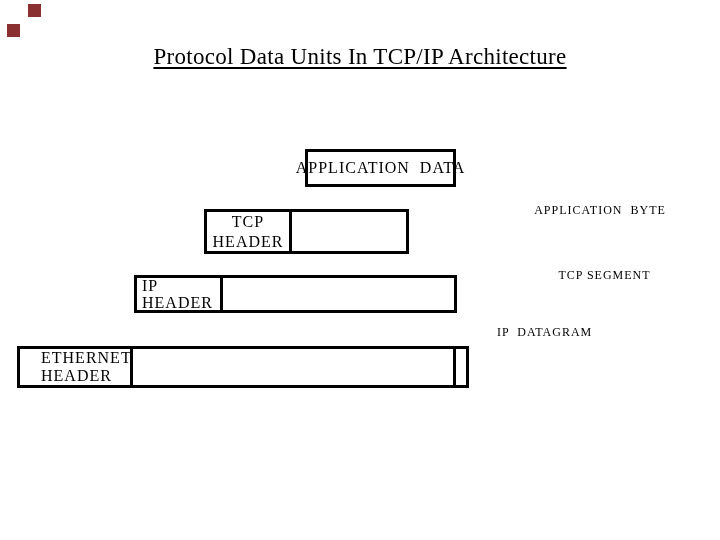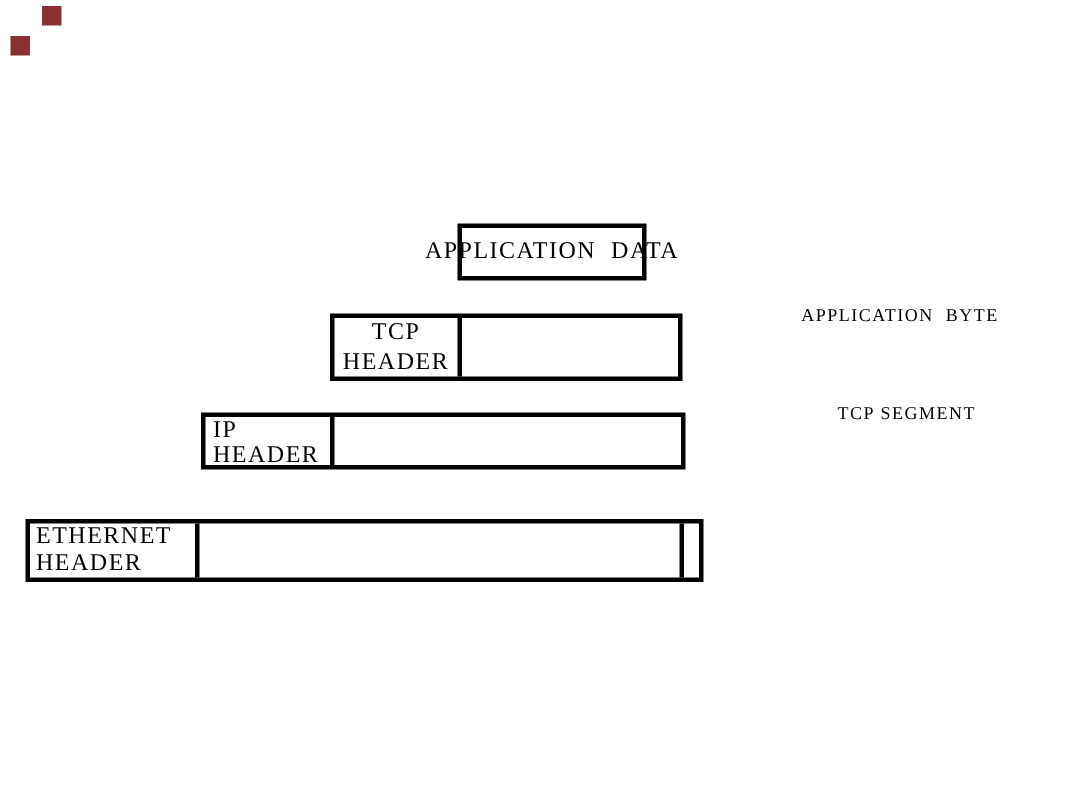--- a/index.html
+++ b/index.html
@@ -27,50 +27,51 @@
     font-size:16px; letter-spacing:1px; white-space:pre;
   }
   .data-cell { flex:1; }
   .trailer-cell { box-sizing:border-box; width:13px; border-left:3px solid #000; }
 
   .side-label {
     position:absolute; font-size:12px; letter-spacing:1px;
     text-align:center; white-space:pre;
   }
 
-  .row1-box { left:305px; top:149px; width:126px; height:38px; }
+  .row1-box { left:305px; top:149px; width:151px; height:38px; }
   .row1-label { left:500px; top:160px; width:200px; line-height:20px; }
 
-  .row2-box { left:220px; top:209px; width:235px; height:45px;gap:16px; }
+  .row2-box { left:204px; top:209px; width:205px; height:45px;gap:16px; }
   .tcp-cell { width:85px; text-align:center; line-height:20px; }
   .row2-label { left:492px; top:218px; width:225px; line-height:23px; }
 
-  .row3-box { left:134px; top:275px; width:323px; height:38px;flex-direction:column; }
+  .row3-box { left:134px; top:275px; width:323px; height:38px; }
   .ip-cell { width:86px; text-align:left; padding-left:5px; line-height:17px; }
   .row3-label { left:497px; top:287px; text-align:left; line-height:18px; }
 
   .row4-box { left:17px; top:346px; width:452px; height:42px; }
-  .eth-cell { width:113px; text-align:left; padding-left:4px; line-height:18px; }
+  .eth-cell { width:113px; text-align:left; padding-left:21px; line-height:18px; }
   .row4-label { left:478px; top:359px; width:228px; line-height:21px; }
   .paren-line { letter-spacing:0.3px; }
 
   .page-number { position:absolute; left:640px; top:495px; width:30px; text-align:center; font-size:17px;margin-top:43px; }
 
   .corner-mark { position:absolute; width:13px; height:13px; }
   .mark1 { left:28px; top:4px; }
   .mark2 { left:7px; top:24px; }
 </style>
 </head>
 <body>
 
 <div class="slide">
 
   <div class="corner-mark mark1" style="background: rgb(138, 48, 48);"></div>
   <div class="corner-mark mark2" style="background: rgb(138, 48, 48);"></div>
 
+  <h1 class="title">Protocol Data Units In TCP/IP Architecture</h1>
 
   <div class="box center-box row1-box">
     <span class="box-text">APPLICATION  DATA</span>
   </div>
   <div class="side-label row1-label">
     <div>APPLICATION  BYTE</div>
   </div>
 
   <div class="box hbox row2-box">
     <div class="header-cell tcp-cell">
@@ -83,20 +84,23 @@
     <div>TCP SEGMENT</div>
   </div>
 
   <div class="box hbox row3-box">
     <div class="header-cell ip-cell">
       <div>IP</div>
       <div>HEADER</div>
     </div>
     <div class="data-cell"></div>
   </div>
+  <div class="side-label row3-label">
+    <div>IP  DATAGRAM</div>
+  </div>
 
   <div class="box hbox row4-box">
     <div class="header-cell eth-cell">
       <div>ETHERNET</div>
       <div>HEADER</div>
     </div>
     <div class="data-cell"></div>
     <div class="trailer-cell"></div>
   </div>
   <div class="side-label row4-label">

